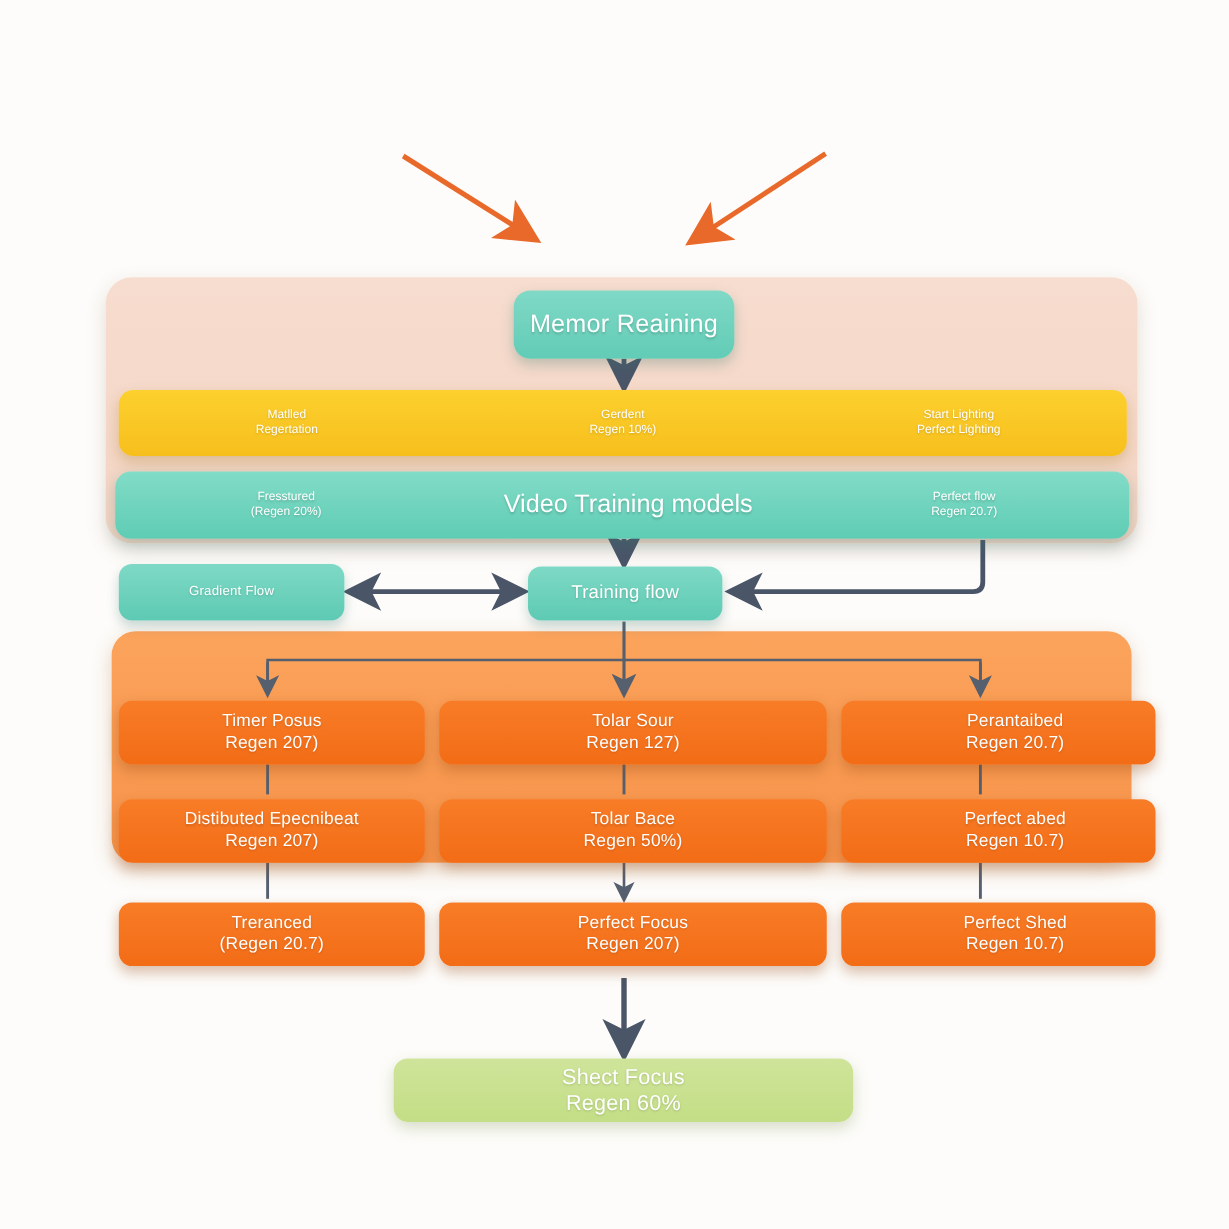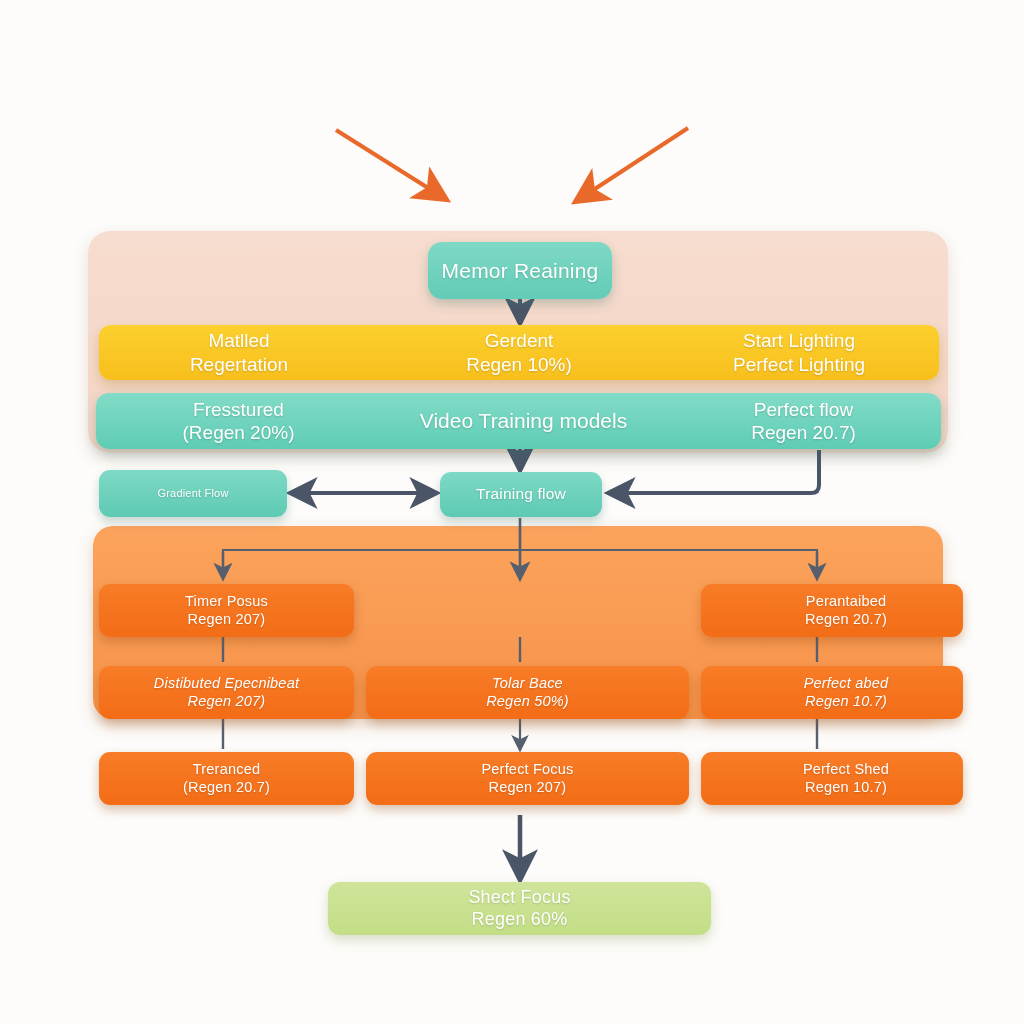--- a/index.html
+++ b/index.html
@@ -100,21 +100,21 @@
 
   .band-cell {
     position: absolute;
     top: 0;
     height: 100%;
     display: flex;
     flex-direction: column;
     align-items: center;
     justify-content: center;
     color: #fff;
-    font-size: 19px;
+    font-size: 10px;
     line-height: 1.22;
     text-align: center;
     text-shadow: 0 1px 2px rgba(0,0,0,.18);
   }
 
   .band-cell.big { font-size: 21px; }
 
   
   .gf-left {
     left: 99px;
@@ -161,21 +161,21 @@
     box-shadow: 0 5px 11px rgba(150,70,15,.33);
     font-size: 14.5px;
     z-index: 6;
   }
 
   .col-a { left: 99px;  width: 255px; }
   .col-b { left: 366px; width: 323px; }
   .col-c { left: 701px; width: 262px; padding-left: 28px; }
 
   .row-1 { top: 584px; }
-  .row-2 { top: 666px; font-style: italic; }
+  .row-2 { top: 666px; }
   .row-3 { top: 752px; }
 
   
   .green-card {
     left: 328px;
     top: 882px;
     width: 383px;
     height: 53px;
     background: linear-gradient(180deg,#cfe49a 0%, #c3de86 100%);
     border-radius: 12px;
@@ -283,20 +283,24 @@
   <div class="card gf-mid">
     <span class="line1">Training flow</span>
   </div>
 
   <div class="orange-panel"></div>
 
   <div class="card ocard col-a row-1">
     <span class="line1">Timer Posus</span>
     <span class="line2">Regen 207)</span>
   </div>
+  <div class="card ocard col-b row-1">
+    <span class="line1">Tolar Sour</span>
+    <span class="line2">Regen 127)</span>
+  </div>
   <div class="card ocard col-c row-1">
     <span class="line1">Perantaibed</span>
     <span class="line2">Regen 20.7)</span>
   </div>
 
   <div class="card ocard col-a row-2">
     <span class="line1">Distibuted Epecnibeat</span>
     <span class="line2">Regen 207)</span>
   </div>
   <div class="card ocard col-b row-2">

